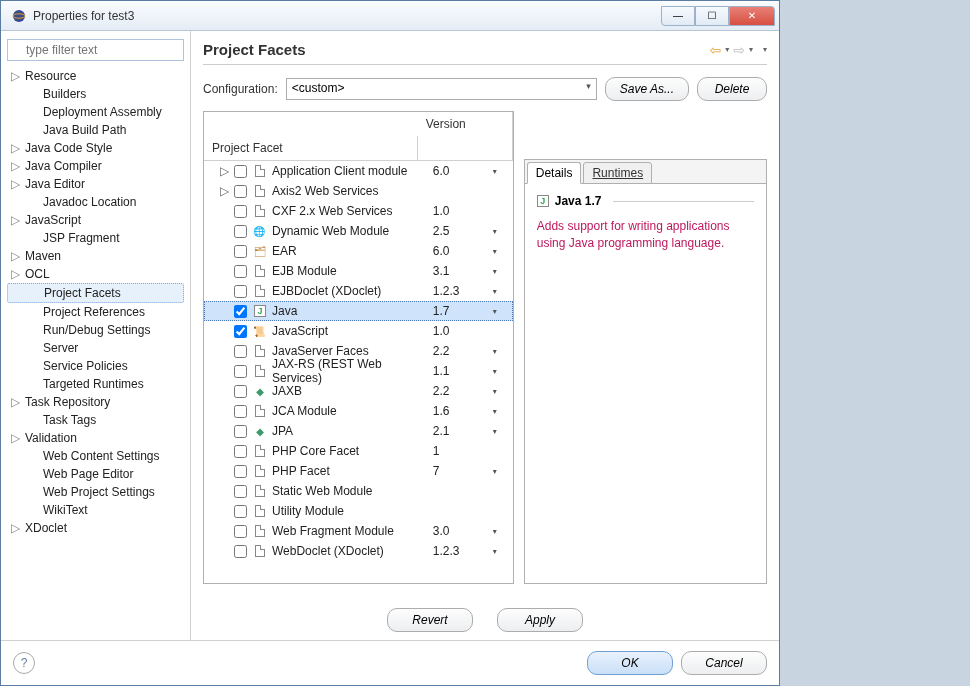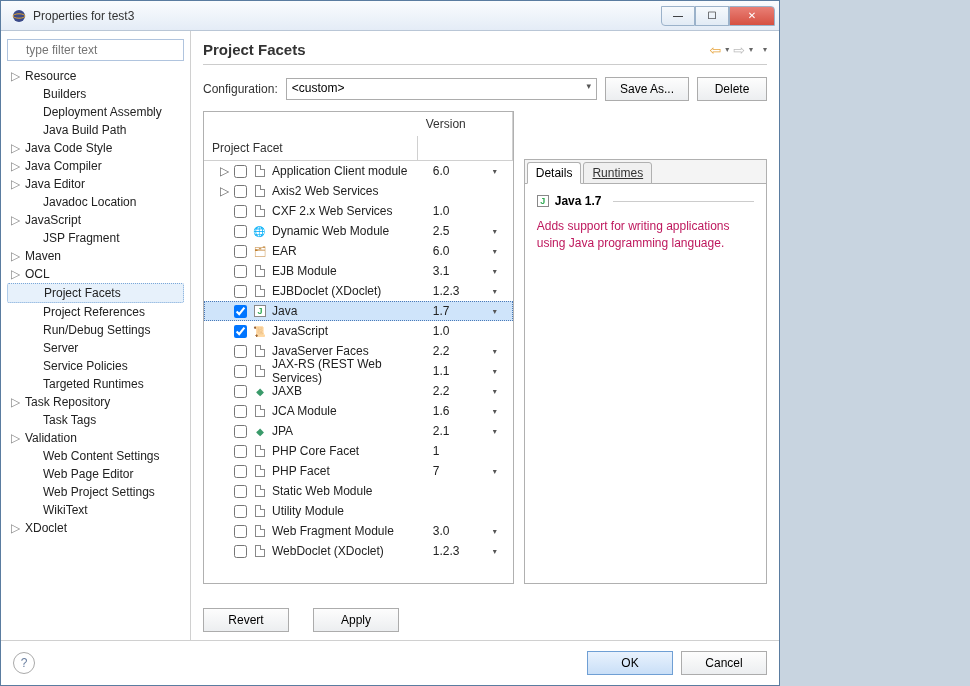--- a/index.html
+++ b/index.html
@@ -21,21 +21,21 @@
 .tree-item.child { padding-left: 22px; }
 .tree-item.selected { background:#e7f1fb; border:1px dotted #7aa7d8; border-radius:2px; }
 .main { flex:1; display:flex; flex-direction:column; padding: 10px 12px 8px 12px; }
 .header-row { display:flex; align-items:center; justify-content:space-between; border-bottom:1px solid #ccc; padding-bottom:6px; }
 .header-title { font-size: 15px; font-weight: bold; color:#333; }
 .nav-arrows { display:flex; gap:4px; align-items:center; }
 .nav-arrow { font-size:14px; cursor:pointer; }
 .config-row { display:flex; align-items:center; gap:8px; margin: 12px 0 10px 0; }
 .config-label { color:#333; }
 .config-select { flex:1; border:1px solid #acacac; background:#fff; padding:2px 5px; height:22px; }
-.btn { border:1px solid #acacac; background:linear-gradient(#fdfdfd,#eceef0); padding:4px 14px; cursor:pointer; border-radius:0; min-width:70px; text-align:center; }
+.btn { border:1px solid #acacac; background:linear-gradient(#fdfdfd,#eceef0); padding:4px 14px; cursor:pointer; border-radius:10px; min-width:70px; text-align:center;font-style:italic; }
 .middle { flex:1; display:flex; gap:10px; min-height:0; }
 .facets-panel { flex: 1.28; border:1px solid #b0b0b0; display:flex; flex-direction:column; min-height:0; }
 .facets-head { display:flex; border-bottom:1px solid #d0d0d0; background:#fff; }
 .facets-head .col { padding:5px 8px; border-right:1px solid #d0d0d0; color:#333; }
 .col-name { flex:1;margin-top:24px; }
 .col-ver { width:95px; }
 .facet-rows { flex:1; overflow:auto; }
 .facet-row { display:flex; align-items:center; padding:1px 0 1px 16px; height:20px; cursor:pointer; }
 .facet-row .expcol { width:14px; color:#666; }
 .facet-row .cb { width:13px; height:13px; margin-right:6px; cursor:pointer; }
@@ -50,21 +50,21 @@
 .tab.inactive { background:#f0f0f0; text-decoration: underline; color:#333; }
 .tab.active { border-bottom:1px solid #fff; }
 .details-body { padding:10px 12px; }
 .details-title { font-weight:bold; margin-bottom:10px; display:flex; align-items:center; gap:6px; }
 .details-title::after { content:""; display:block; flex:1; border-bottom:1px solid #ccc; margin-left:6px; }
 .details-desc { color:#be185d; line-height:1.4; }
 .footer { border-top:1px solid #d0d0d0; padding:10px 12px; display:flex; align-items:center; justify-content:space-between; background:#fff; }
 .footer-left { width:22px; height:22px; border:1px solid #aaa; border-radius:50%; display:flex; align-items:center; justify-content:center; color:#6a7fa0; cursor:pointer; }
 .footer-right { display:flex; gap:8px; }
 .btn.primary { background:linear-gradient(#e9f2fd,#c9dff7); border:1px solid #6f9fd4; }
-.lower-btns { display:flex; justify-content:flex-start; gap:24px; margin-top:24px; }
+.lower-btns { display:flex; justify-content:center; gap:24px; margin-top:24px; }
 .file-icon { background:#fff; border:1px solid #888; width:10px; height:12px; position:relative; }
 .file-icon::before { content:""; position:absolute; right:-1px; top:-1px; width:4px; height:4px; background:#fff; border-left:1px solid #888; border-bottom:1px solid #888; }
 .j-icon { background:#fff; border:1px solid #888; width:12px; height:12px; color:#3a5; font-weight:bold; font-size:9px; line-height:10px; text-align:center; }
 </style>
 </head>
 <body>
 
 <div class="window">
   <div class="titlebar">
     <svg class="titlebar-icon" viewBox="0 0 16 16">

